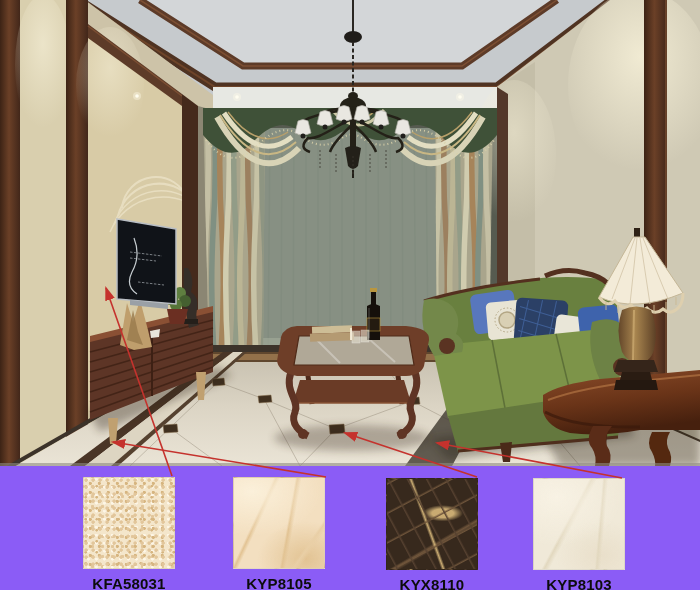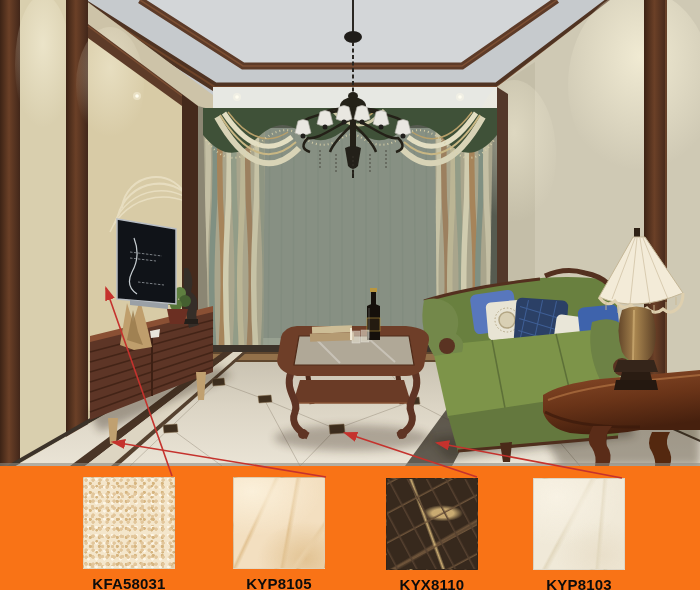--- a/index.html
+++ b/index.html
@@ -1,16 +1,16 @@
 <!DOCTYPE html>
 <html><head>
 <meta charset="utf-8">
 <style>
   html,body{margin:0;padding:0;background:#ffffff;}
-  .stage{position:relative;width:700px;height:590px;background:#f97316;overflow:hidden;
+  .stage{position:relative;width:700px;height:590px;background:#8b5cf6;overflow:hidden;
          font-family:"Liberation Sans",sans-serif;}
   .scene{position:absolute;left:0;top:0;}
   .arrows{position:absolute;left:0;top:0;pointer-events:none;}
   .swatch-card{position:absolute;margin:0;width:92px;}
   .swatch{width:92px;height:92px;border:1px solid rgba(0,0,0,.08);box-sizing:border-box;}
   .swatch-card figcaption{margin-top:6px;text-align:center;font-weight:700;font-size:15px;
          color:#0c0c0c;letter-spacing:.2px;white-space:nowrap;}
   
   .tex-speckle{background-color:var(--c0);
     background-image:

